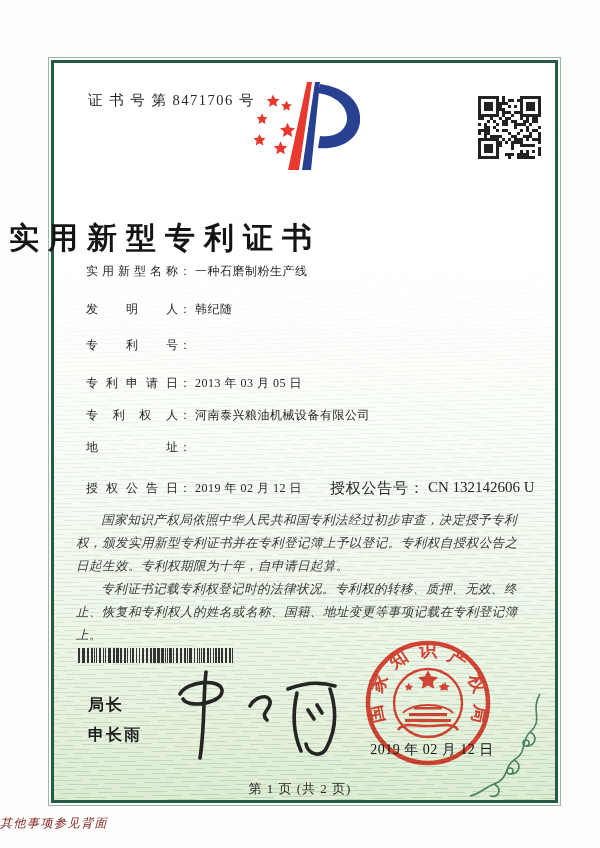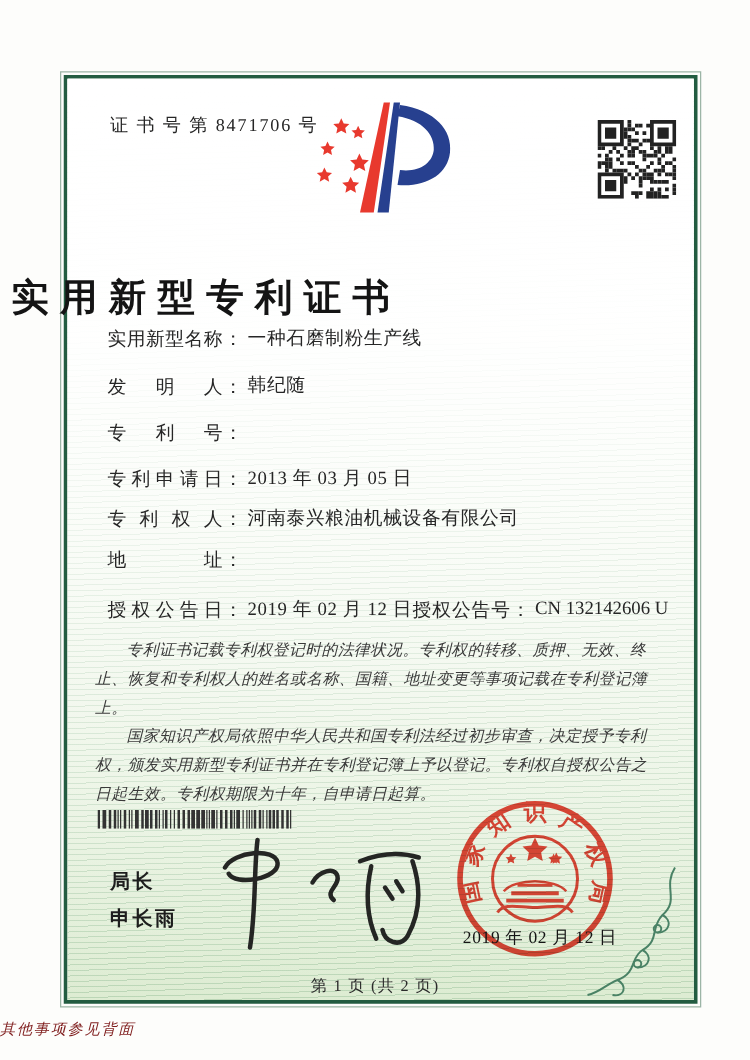--- a/index.html
+++ b/index.html
@@ -24,21 +24,21 @@
       linear-gradient(180deg,#ffffff 0%,rgba(255,255,255,.96) 28%,rgba(255,255,255,.55) 55%,rgba(255,255,255,0) 100%),
       repeating-linear-gradient(178.5deg,rgba(108,164,118,.30) 0 .8px,rgba(255,255,255,0) .8px 4.4px),
       linear-gradient(180deg,#fbfdf8 0%,#f0f7ea 55%,#ddecd2 100%);
   }
   
   .cert-number{position:absolute;left:88px;top:91px;font-size:14.5px;letter-spacing:1.5px;color:#262626;}
   .title{
     position:absolute;left:0;right:0;top:182px;text-align:left;
     font-size:30px;font-weight:bold;letter-spacing:9px;padding-left:9px;color:#141414;margin-top:36px;
   }
-  .row{position:absolute;left:86px;display:flex;align-items:flex-end;font-size:15px;color:#262626;}
+  .row{position:absolute;left:86px;display:flex;align-items:center;font-size:12px;color:#262626;}
   .row .lbl{display:inline-block;width:92px;text-align:justify;text-align-last:justify;letter-spacing:0;}
   .row .colon{display:inline-block;margin:0 4px 0 1px;}
   .row .val{display:inline-block;max-width:332px;line-height:19px;letter-spacing:.5px;}
   .r1{top:262px}.r2{top:300px}.r3{top:337px}.r4{top:374px}.r5{top:406px}.r6{top:439px}.r7{top:479px}
   .r7b{position:absolute;left:330px;top:479px;display:flex;font-size:15px;color:#262626;}
   .r7b .lbl{display:inline-block;width:78px;text-align:justify;text-align-last:justify;}
   .r7b .colon{margin:0 4px 0 1px;}
   .paras{
     position:absolute;left:76px;top:509px;width:452px;
     font-size:12.6px;line-height:23px;color:#3a3a3a;font-style:italic;letter-spacing:.4px;
@@ -260,22 +260,22 @@
     <span class="colon">：</span>
     <span class="val">2019 年 02 月 12 日</span>
 </div>
 <div class="r7b">
   <span class="lbl">授权公告号</span>
     <span class="colon">：</span>
     <span class="val">CN 132142606 U</span>
 </div>
 
 <div class="paras">
+  <p>国家知识产权局依照中华人民共和国专利法经过初步审查，决定授予专利权，颁发实用新型专利证书并在专利登记簿上予以登记。专利权自授权公告之日起生效。专利权期限为十年，自申请日起算。</p>
   <p>专利证书记载专利权登记时的法律状况。专利权的转移、质押、无效、终止、恢复和专利权人的姓名或名称、国籍、地址变更等事项记载在专利登记簿上。</p>
-  <p>国家知识产权局依照中华人民共和国专利法经过初步审查，决定授予专利权，颁发实用新型专利证书并在专利登记簿上予以登记。专利权自授权公告之日起生效。专利权期限为十年，自申请日起算。</p>
 </div>
 
 <svg class="barcode" id="barcode-svg" width="158" height="15" viewBox="0 0 158 15">
     <rect x="0" y="0" width="2" height="15" fill="#333"></rect>
     <rect x="4" y="0" width="3" height="15" fill="#333"></rect>
     <rect x="9" y="0" width="2" height="15" fill="#333"></rect>
     <rect x="13" y="0" width="2" height="15" fill="#333"></rect>
     <rect x="16" y="0" width="1" height="15" fill="#333"></rect>
     <rect x="18" y="0" width="1" height="15" fill="#333"></rect>
     <rect x="21" y="0" width="2" height="15" fill="#333"></rect>

